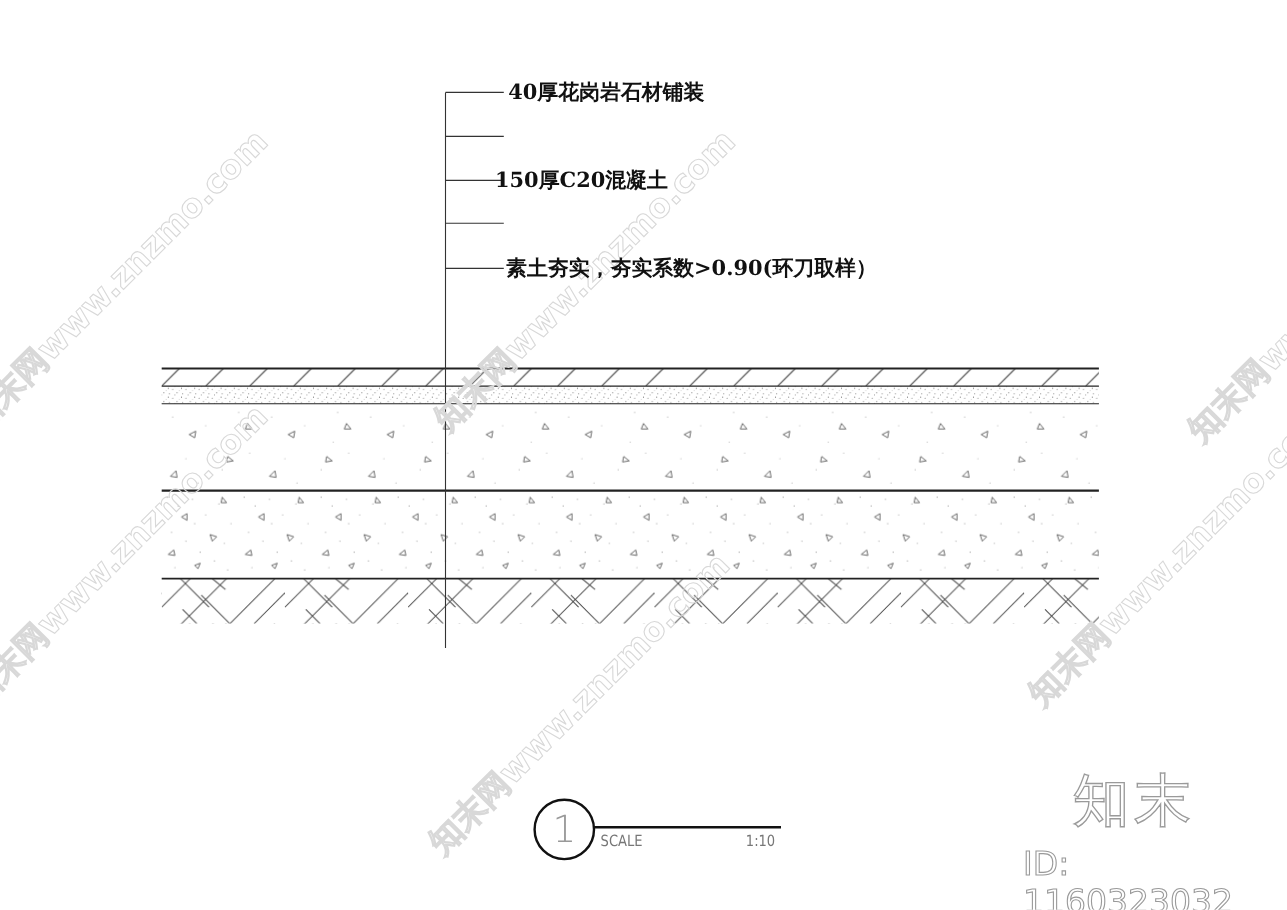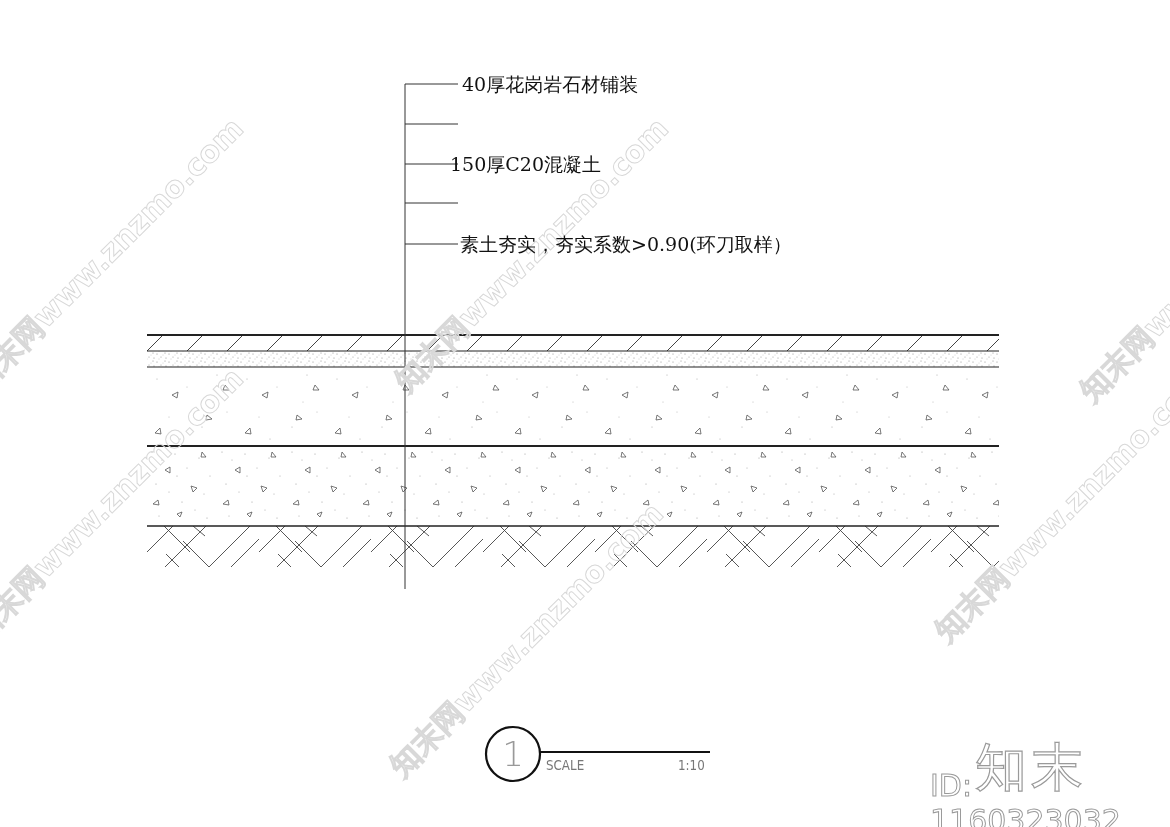--- a/index.html
+++ b/index.html
@@ -1,24 +1,24 @@
 <!DOCTYPE html>
 <html><head>
 <meta charset="utf-8">
 <style>
   html, body { margin:0; padding:0; background:#ffffff; }
   body { width:1170px; height:827px; position:relative; overflow:hidden; font-family:"DejaVu Serif", serif; }
   .canvas { position:absolute; left:0; top:0; width:1170px; height:827px; }
-  .label { position:absolute; font-family:"DejaVu Serif","Liberation Serif", serif; font-size:19px; color:#111; white-space:nowrap; line-height:22px; }
+  .label { position:absolute; font-family:"DejaVu Serif","Liberation Serif", serif; font-size:19px; color:#111; white-space:nowrap; line-height:22px;font-weight:bold; }
   .title { position:absolute; left:545px; top:723px; font-family:"DejaVu Sans", sans-serif; font-size:20px; font-weight:bold; color:#111; letter-spacing:1px; white-space:nowrap; }
   .scale-lbl { position:absolute; left:546px; top:757px; font-family:"DejaVu Sans", sans-serif; font-size:14px; color:#777; transform:scaleX(0.85); transform-origin:left; }
   .scale-val { position:absolute; left:678px; top:757px; font-family:"DejaVu Sans", sans-serif; font-size:14px; color:#777; transform:scaleX(0.85); transform-origin:left; }
   .num { position:absolute; left:485px; top:726px; width:56px; height:56px; display:flex; align-items:center; justify-content:center; font-family:"DejaVu Sans", sans-serif; font-size:34px; color:#999; font-weight:200; }
   .wm { position:absolute; font-family:"DejaVu Sans", sans-serif; font-size:30px; font-weight:bold; color:transparent; -webkit-text-stroke:1px #d8d8d8; white-space:nowrap; transform:rotate(-45deg); transform-origin:left bottom; }
-  .brand { position:absolute; left:975px; top:693px; font-family:Liberation Mono, monospace; font-size:52px; color:transparent; -webkit-text-stroke:1.2px #9a9a9a; letter-spacing:4px;margin-top:40px; }
+  .brand { position:absolute; left:975px; top:693px; font-family:Liberation Mono, monospace; font-size:52px; color:transparent; -webkit-text-stroke:1.2px #9a9a9a; letter-spacing:4px; }
   .idtext { position:absolute; left:930px; top:768px; font-family:"DejaVu Sans", sans-serif; font-size:30px; color:transparent; -webkit-text-stroke:1px #9a9a9a; }
 </style>
 </head>
 <body>
 
 <div class="canvas">
   <svg width="1170" height="827" viewBox="0 0 1170 827" style="position:absolute;left:0;top:0;">
     <defs>
       <pattern id="hatch" width="40" height="16" patternUnits="userSpaceOnUse" x="147" y="335">
         <line x1="0" y1="16" x2="16" y2="0" stroke="#444" stroke-width="1"></line>

